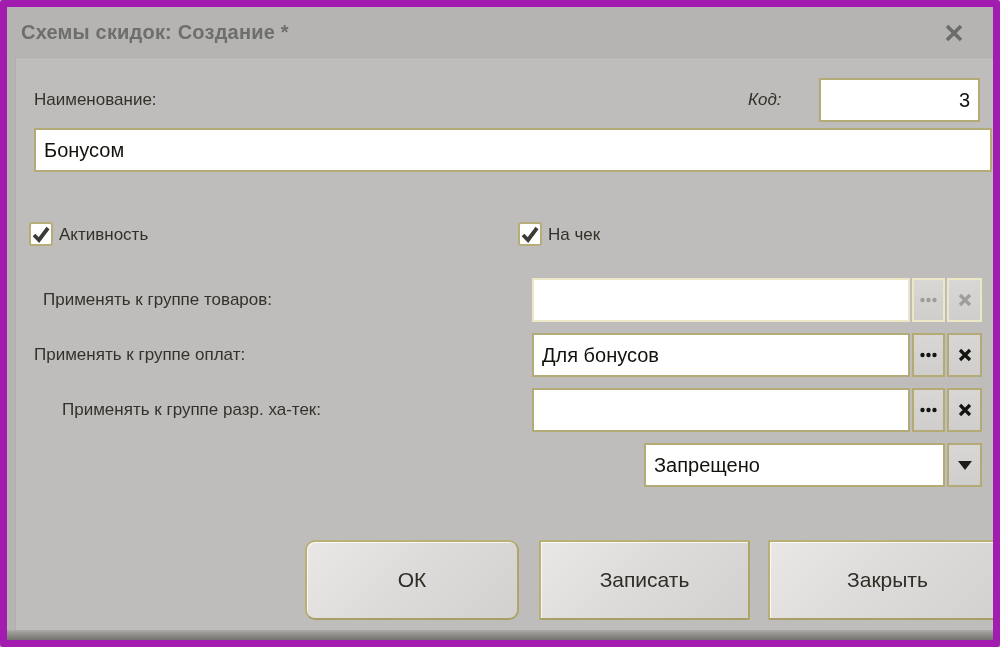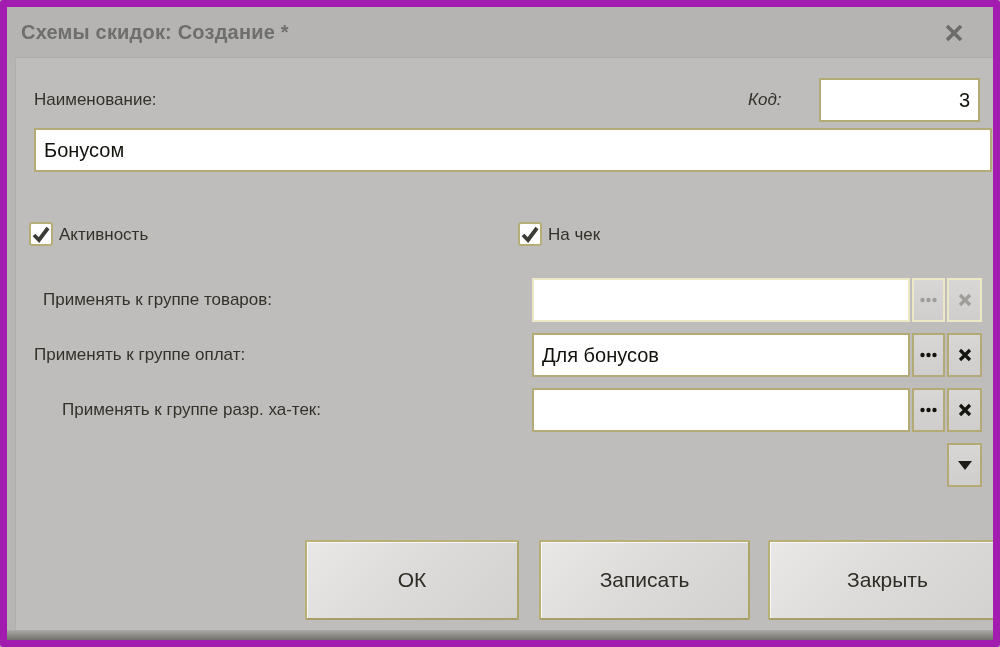--- a/index.html
+++ b/index.html
@@ -55,21 +55,21 @@
     border:2px solid #b6ad79;border-radius:3px;cursor:pointer;display:flex;
     align-items:center;justify-content:center;}
   .cb1{left:22px;} .cb2{left:511px;}
   
   .big-btn{position:absolute;top:533px;height:80px;border:2px solid #b9b075;
     border-bottom-color:#a89f66;border-right-color:#aea569;border-radius:2px;
     background:linear-gradient(135deg,#e9e8e6 0%,#dddcda 45%,#d2d1cf 100%);
     box-shadow:inset 1px 1px 0 rgba(255,255,255,.75);
     font-family:"Liberation Sans","DejaVu Sans",sans-serif;font-size:21px;color:#2e2d26;
     cursor:pointer;}
-  .btn-ok{left:298px;width:214px;}
+  .btn-ok{left:298px;width:214px;border-radius:10px;}
   .btn-save{left:532px;width:211px;}
   .btn-close{left:761px;width:239px;}
   svg{display:block;}
 </style>
 </head>
 <body>
 
 <div class="window">
 
   <div class="titlebar">
@@ -140,20 +140,21 @@
         <circle cx="8.5" cy="3" r="2.2" fill="currentColor"></circle>
         <circle cx="14.5" cy="3" r="2.2" fill="currentColor"></circle>
     </svg>
   </button>
   <button class="mini-btn cl-btn top-r2">
     <svg width="14" height="14" viewBox="0 0 14 14">
       <path d="M2 2 L12 12 M12 2 L2 12" stroke="currentColor" stroke-width="3.2" fill="none"></path>
     </svg>
   </button>
 
+  <input class="field dd-input" readonly="" value="Запрещено" style="">
   <button class="mini-btn ar-btn">
     <span class="tri"></span>
   </button>
 
   <button class="big-btn btn-ok">ОК</button>
   <button class="big-btn btn-save">Записать</button>
   <button class="big-btn btn-close">Закрыть</button>
 
   <div class="bottom-edge"></div>
 </div>

